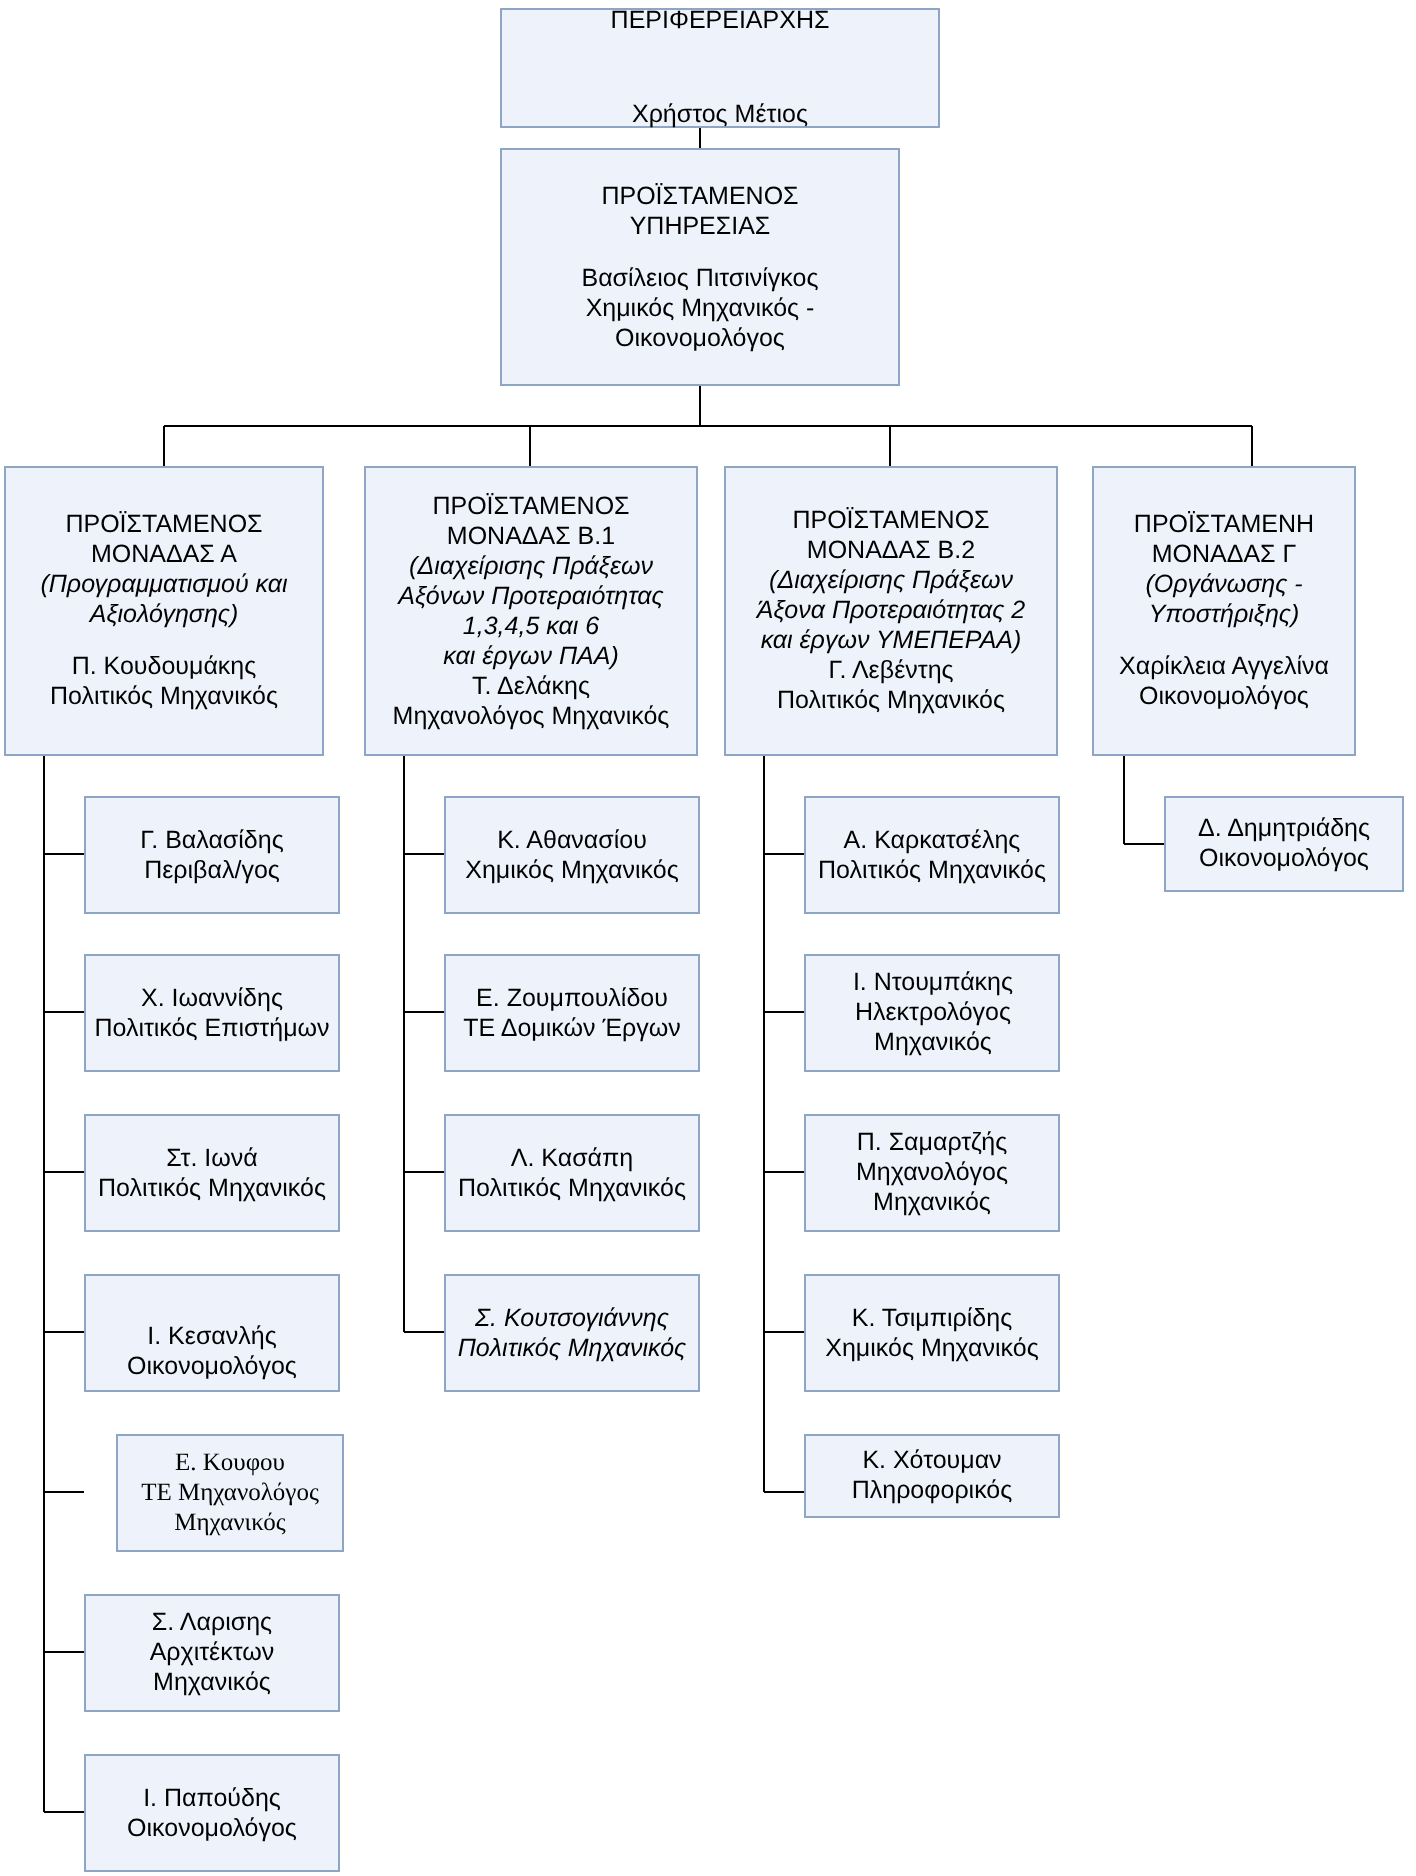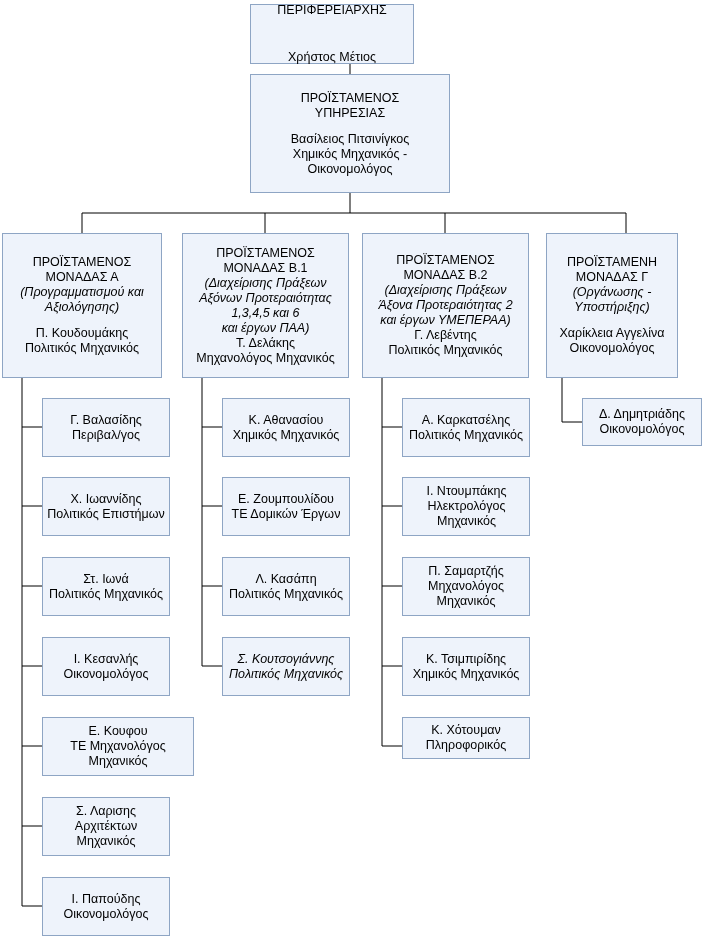--- a/index.html
+++ b/index.html
@@ -66,21 +66,21 @@
       <path d="M 82,213 L 626,213" stroke="#000000" stroke-width="1" fill="none"></path>
       <path d="M 82,213 L 82,233" stroke="#000000" stroke-width="1" fill="none"></path>
       <path d="M 265,213 L 265,233" stroke="#000000" stroke-width="1" fill="none"></path>
       <path d="M 445,213 L 445,233" stroke="#000000" stroke-width="1" fill="none"></path>
       <path d="M 626,213 L 626,233" stroke="#000000" stroke-width="1" fill="none"></path>
       <path d="M 22,378 L 22,906 M 22,427 L 42,427 M 22,506 L 42,506 M 22,586 L 42,586 M 22,666 L 42,666 M 22,746 L 42,746 M 22,826 L 42,826 M 22,906 L 42,906" stroke="#000000" stroke-width="1" fill="none"></path>
       <path d="M 202,378 L 202,666 M 202,427 L 222,427 M 202,506 L 222,506 M 202,586 L 222,586 M 202,666 L 222,666" stroke="#000000" stroke-width="1" fill="none"></path>
       <path d="M 382,378 L 382,746 M 382,427 L 402,427 M 382,506 L 402,506 M 382,586 L 402,586 M 382,666 L 402,666 M 382,746 L 402,746" stroke="#000000" stroke-width="1" fill="none"></path>
       <path d="M 562,378 L 562,422 M 562,422 L 582,422" stroke="#000000" stroke-width="1" fill="none"></path>
     </svg>
-<div class="node" style="left: 250px; top: 4px; width: 164px; height: 60px; gap: 32px;">
+<div class="node" style="left: 250px; top: 4px; width: 220px; height: 60px; gap: 32px;">
       <span class="line">ΠΕΡΙΦΕΡΕΙΑΡΧΗΣ</span>
       <span class="line">Χρήστος Μέτιος</span>
     </div>
     <div class="node" style="left: 250px; top: 74px; width: 200px; height: 119px;">
       <span class="line">ΠΡΟΪΣΤΑΜΕΝΟΣ</span>
       <span class="line">ΥΠΗΡΕΣΙΑΣ</span>
       <span class="spacer"></span>
       <span class="line">Βασίλειος Πιτσινίγκος</span>
       <span class="line">Χημικός Μηχανικός -</span>
       <span class="line">Οικονομολόγος</span>
@@ -127,25 +127,25 @@
       <span class="line">Περιβαλ/γος</span>
     </div>
     <div class="node" style="left: 42px; top: 477px; width: 128px; height: 59px;">
       <span class="line">Χ. Ιωαννίδης</span>
       <span class="line">Πολιτικός Επιστήμων</span>
     </div>
     <div class="node" style="left: 42px; top: 557px; width: 128px; height: 59px;">
       <span class="line">Στ. Ιωνά</span>
       <span class="line">Πολιτικός Μηχανικός</span>
     </div>
-    <div class="node" style="left: 42px; top: 637px; width: 128px; height: 59px;">
+    <div class="node" style="left: 42px; top: 637px; width: 128px; height: 59px; justify-content: flex-end;">
       <span class="line">Ι. Κεσανλής</span>
       <span class="line">Οικονομολόγος</span>
     </div>
-    <div class="node" style="left: 42px; top: 717px; width: 152px; height: 59px;">
+    <div class="node" style="left: 58px; top: 717px; width: 114px; height: 59px; font-family: Liberation Serif, serif;">
       <span class="line">Ε. Κουφου</span>
       <span class="line">ΤΕ Μηχανολόγος</span>
       <span class="line">Μηχανικός</span>
     </div>
     <div class="node" style="left: 42px; top: 797px; width: 128px; height: 59px;">
       <span class="line">Σ. Λαρισης</span>
       <span class="line">Αρχιτέκτων</span>
       <span class="line">Μηχανικός</span>
     </div>
     <div class="node" style="left: 42px; top: 877px; width: 128px; height: 59px;">

